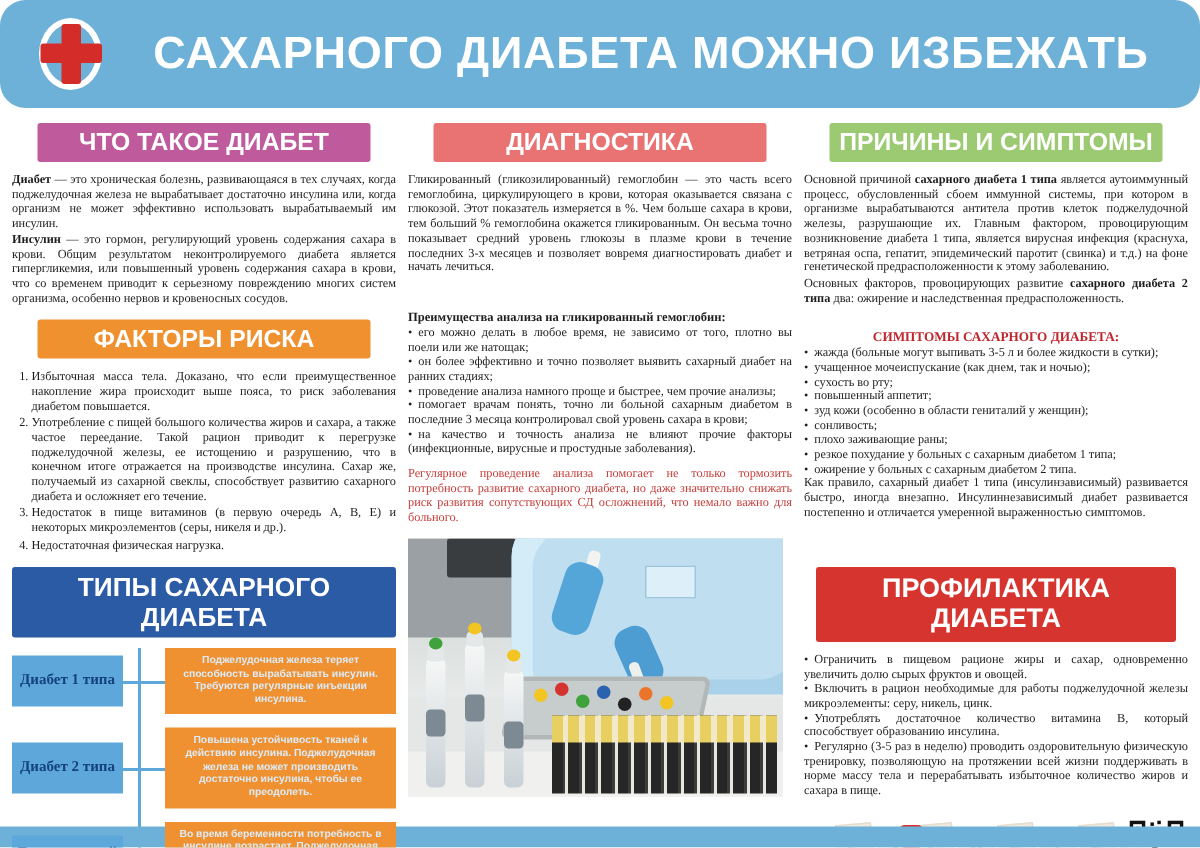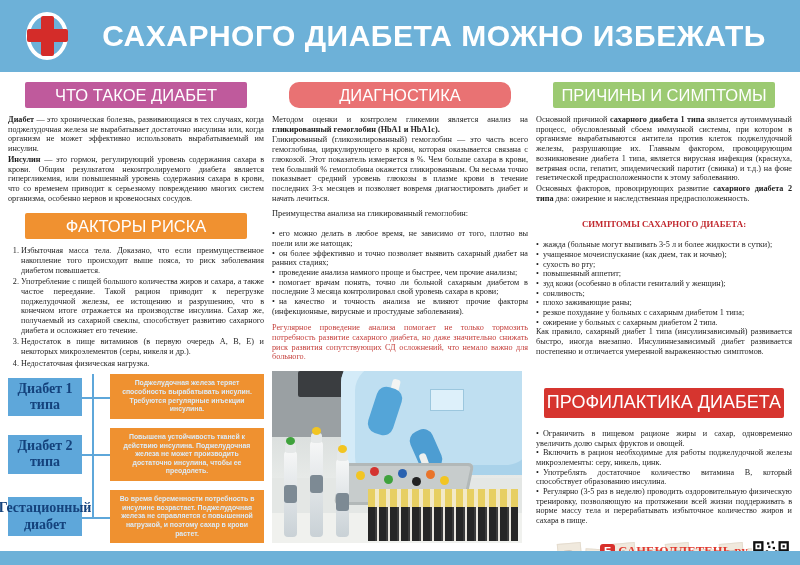--- a/index.html
+++ b/index.html
@@ -1,65 +1,65 @@
 <!DOCTYPE html>
 <html><head>
 <meta charset="utf-8">
 <style>
   * { box-sizing: border-box; margin: 0; padding: 0; }
   html,body { width:800px; height:565px; }
   body { font-family:"Liberation Serif", serif; background:#ffffff; position:relative; overflow:hidden; }
   .page { position:absolute; inset:0; width:800px; height:565px; background:#fff; }
 
   
-  .topbar { position:absolute; top:0; left:0; width:800px; height:72px; background:#6db1d8; display:flex; align-items:center; }
+  .topbar { position:absolute; top:0; left:0; width:800px; height:72px; background:#6db1d8; display:flex; align-items:center;border-radius:17px; }
   .logo { position:relative; width:56px; height:58px; margin-left:20px; flex:0 0 auto; }
   .logo-ring { position:absolute; left:6px; top:5px; width:42px; height:48px; border:4px solid #ffffff; border-radius:50%; }
   .cross-v { position:absolute; left:21px; top:9px; width:13px; height:40px; background:#d42c29; border-radius:2px; }
   .cross-h { position:absolute; left:7px; top:22px; width:41px; height:13px; background:#d42c29; border-radius:2px; }
   .main-title { flex:1; text-align:center; color:#ffffff; font-family:"Liberation Sans", sans-serif; font-weight:bold; font-size:30px; letter-spacing:0.5px; padding-right:8px; white-space:nowrap; }
 
   
   .bottombar { position:absolute; left:0; bottom:0; width:800px; height:14px; background:#6db1d8; }
 
   
   .col { position:absolute; top:72px; width:256px; height:479px; }
   .col-1 { left:8px; }  .col-2 { left:272px; }  .col-3 { left:536px; }
 
   .sec-head { margin:10px auto 7px; width:222px; padding:4px 2px; text-align:center; color:#fff;
-    font-family:"Liberation Sans", sans-serif; font-weight:normal; font-size:16.5px; border-radius:2px; line-height:1.1; }
+    font-family:"Liberation Sans", sans-serif; font-weight:bold; font-size:16.5px; border-radius:2px; line-height:1.1; }
   .sec-pink   { background:#bf5a9c; }
   .sec-orange { background:#f09130; }
-  .sec-salmon { background:#e97273;border-radius:10px; }
+  .sec-salmon { background:#e97273; }
   .sec-green  { background:#9cca72; }
   .sec-red    { background:#d6352f; width:240px; font-size:18px; padding:5px 2px;margin-top:32px; }
   .sec-navy   { background:#2c5ba6; width:256px; font-size:17.5px; padding:4px 0; }
 
   .txt { font-size:8.2px; line-height:1.18; text-align:justify; color:#1e1e1e; }
   .txt p { margin-bottom:1px; }
   .lead-b { font-weight:bold; }
   .red-txt { color:#c43f3b; }
 
   ol.num { margin:2px 0 0 0; padding-left:13px; }
   ol.num li { font-size:8.2px; line-height:1.18; text-align:justify; color:#1e1e1e; margin-bottom:2px; }
 
-  ul.bullets { list-style:none; margin:11px 0 0 0; }
+  ul.bullets { list-style:none; margin:1px 0 0 0; }
   ul.bullets li { font-size:8.2px; line-height:1.18; text-align:justify; color:#1e1e1e; }
   ul.bullets li::before { content:"•"; margin-right:4px; }
 
-  .adv-title { font-weight:normal; font-size:8.4px; margin-top:6px; color:#1e1e1e; }
+  .adv-title { font-weight:bold; font-size:8.4px; margin-top:24px; color:#1e1e1e; }
   .sym-title { font-weight:bold; font-size:8.8px; margin-top:16px; color:#c0272d; text-align:center; }
 
   
   .types-body { position:relative; margin-top:6px; }
   .types-body::before { content:""; position:absolute; left:84px; top:0; bottom:24px; border-left:2px solid #5ea7da; }
   .type-row { display:flex; align-items:center; margin-bottom:9px; position:relative; }
   .type-row::before { content:""; position:absolute; left:70px; width:32px; top:50%; border-top:2px solid #5ea7da; }
   .type-label { position:relative; z-index:1; width:74px; min-height:34px; background:#5ea7da; color:#14427c;
-    font-weight:bold; font-size:14px; line-height:1.15; display:flex; align-items:center; justify-content:center;
+    font-weight:bold; font-size:10px; line-height:1.15; display:flex; align-items:center; justify-content:center;
     text-align:center; padding:3px 4px; }
   .type-desc { position:relative; z-index:1; margin-left:28px; flex:1; background:#ef9130; color:#dcebf7;
     font-family:"Liberation Sans", sans-serif; font-size:6.9px; line-height:1.25; font-weight:bold; text-align:center;
     display:flex; align-items:center; justify-content:center; padding:5px 7px; }
   .r1 .type-desc { min-height:40px; } .r2 .type-desc { min-height:48px; } .r3 .type-desc { min-height:46px; }
 
   
   .photo { margin-top:9px; width:250px; height:172px; position:relative; overflow:hidden; background:#e4e7e5; }
   .ph-wall { position:absolute; left:0; top:0; width:100%; height:62%; background:linear-gradient(#c9cfcf,#e7eae8); }
   .ph-cab { position:absolute; left:0; top:0; width:78px; height:66px; background:#9aa0a3; }
@@ -118,47 +118,47 @@
 
   <div class="col col-1">
     <div class="sec-head sec-pink">ЧТО ТАКОЕ ДИАБЕТ</div>
     <div class="txt">
       <p><span class="lead-b">Диабет</span><span> — это хроническая болезнь, развивающаяся в тех случаях, когда поджелудочная железа не вырабатывает достаточно инсулина или, когда организм не может эффективно использовать вырабатываемый им инсулин.</span></p>
       <p><span class="lead-b">Инсулин</span><span> — это гормон, регулирующий уровень содержания сахара в крови. Общим результатом неконтролируемого диабета является гипергликемия, или повышенный уровень содержания сахара в крови, что со временем приводит к серьезному повреждению многих систем организма, особенно нервов и кровеносных сосудов.</span></p>
     </div>
 
     <div class="sec-head sec-orange">ФАКТОРЫ РИСКА</div>
     <ol class="num">
-      <li>Избыточная масса тела. Доказано, что если преимущественное накопление того происходит выше пояса, то риск заболевания диабетом повышается.</li>
+      <li>Избыточная масса тела. Доказано, что если преимущественное накопление жира происходит выше пояса, то риск заболевания диабетом повышается.</li>
       <li>Употребление с пищей большого количества жиров и сахара, а также частое переедание. Такой рацион приводит к перегрузке поджелудочной железы, ее истощению и разрушению, что в конечном итоге отражается на производстве инсулина. Сахар же, получаемый из сахарной свеклы, способствует развитию сахарного диабета и осложняет его течение.</li>
       <li>Недостаток в пище витаминов (в первую очередь А, В, Е) и некоторых микроэлементов (серы, никеля и др.).</li>
       <li>Недостаточная физическая нагрузка.</li>
     </ol>
 
+    <div class="sec-head sec-navy">ТИПЫ САХАРНОГО ДИАБЕТА</div>
     <div class="types-body">
       <div class="type-row r1">
         <div class="type-label">Диабет 1 типа</div>
         <div class="type-desc">Поджелудочная железа теряет способность вырабатывать инсулин. Требуются регулярные инъекции инсулина.</div>
       </div>
       <div class="type-row r2">
         <div class="type-label">Диабет 2 типа</div>
         <div class="type-desc">Повышена устойчивость тканей к действию инсулина. Поджелудочная железа не может производить достаточно инсулина, чтобы ее преодолеть.</div>
       </div>
       <div class="type-row r3">
         <div class="type-label">Гестационный диабет</div>
         <div class="type-desc">Во время беременности потребность в инсулине возрастает. Поджелудочная железа не справляется с повышенной нагрузкой, и поэтому сахар в крови растет.</div>
       </div>
     </div>
 
   </div>
 
   <div class="col col-2">
     <div class="sec-head sec-salmon">ДИАГНОСТИКА</div>
     <div class="txt">
-      <p><span>Методом оценки и контролем гликемии является анализ на </span><span class="lead-b">гликированный гемоглобин (HbA1 и HbA1c).</span></p>
       <p>Гликированный (гликозилированный) гемоглобин — это часть всего гемоглобина, циркулирующего в крови, которая оказывается связана с глюкозой. Этот показатель измеряется в %. Чем больше сахара в крови, тем больший % гемоглобина окажется гликированным. Он весьма точно показывает средний уровень глюкозы в плазме крови в течение последних 3-х месяцев и позволяет вовремя диагностировать диабет и начать лечиться.</p>
     </div>
     <div class="adv-title">Преимущества анализа на гликированный гемоглобин:</div>
     <ul class="bullets">
       <li>его можно делать в любое время, не зависимо от того, плотно вы поели или же натощак;</li>
       <li>он более эффективно и точно позволяет выявить сахарный диабет на ранних стадиях;</li>
       <li>проведение анализа намного проще и быстрее, чем прочие анализы;</li>
       <li>помогает врачам понять, точно ли больной сахарным диабетом в последние 3 месяца контролировал свой уровень сахара в крови;</li>
       <li>на качество и точность анализа не влияют прочие факторы (инфекционные, вирусные и простудные заболевания).</li>
     </ul>

